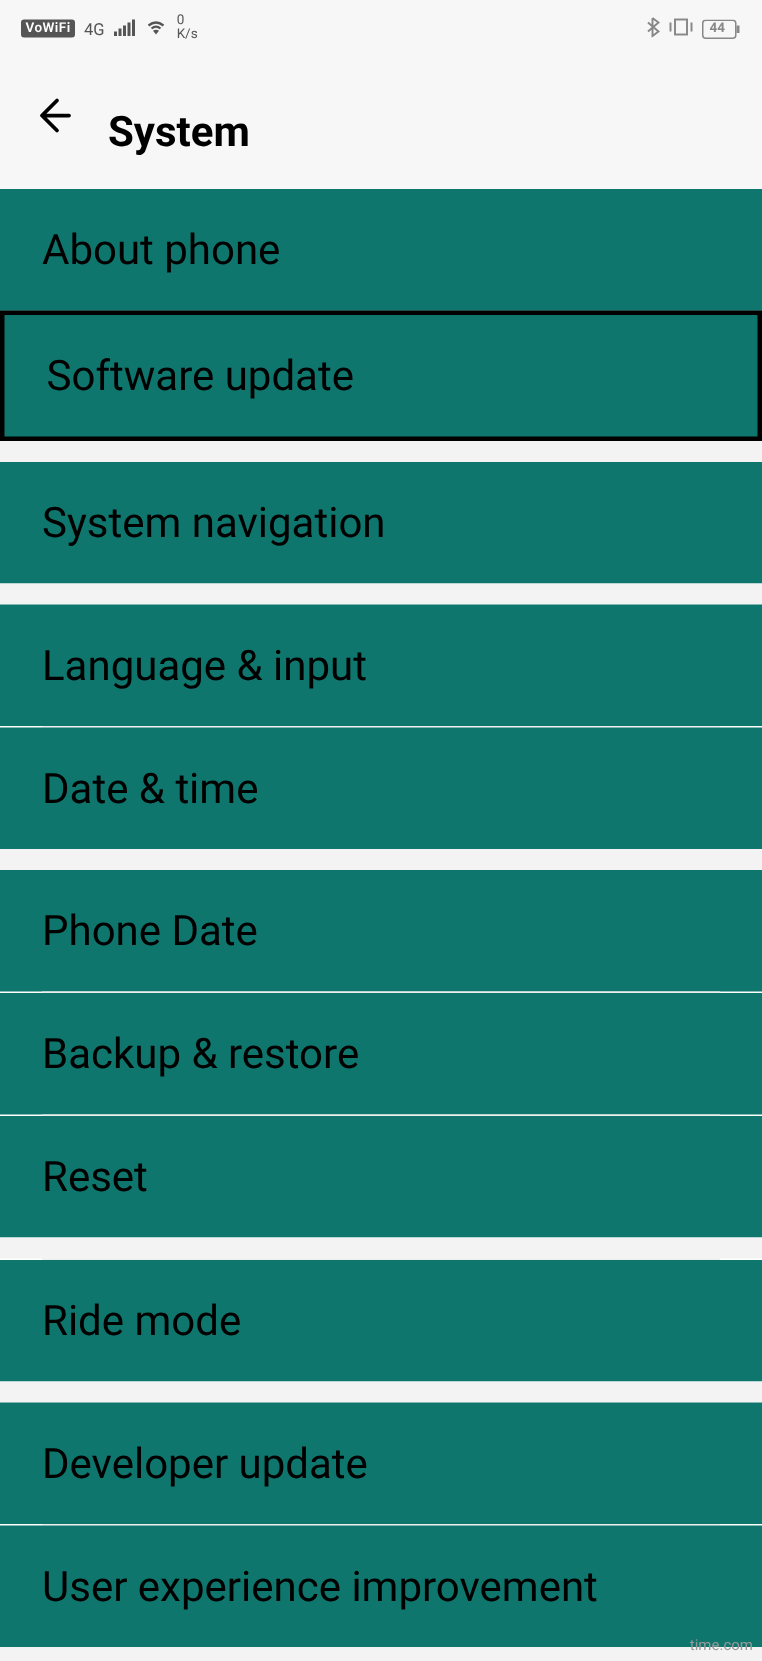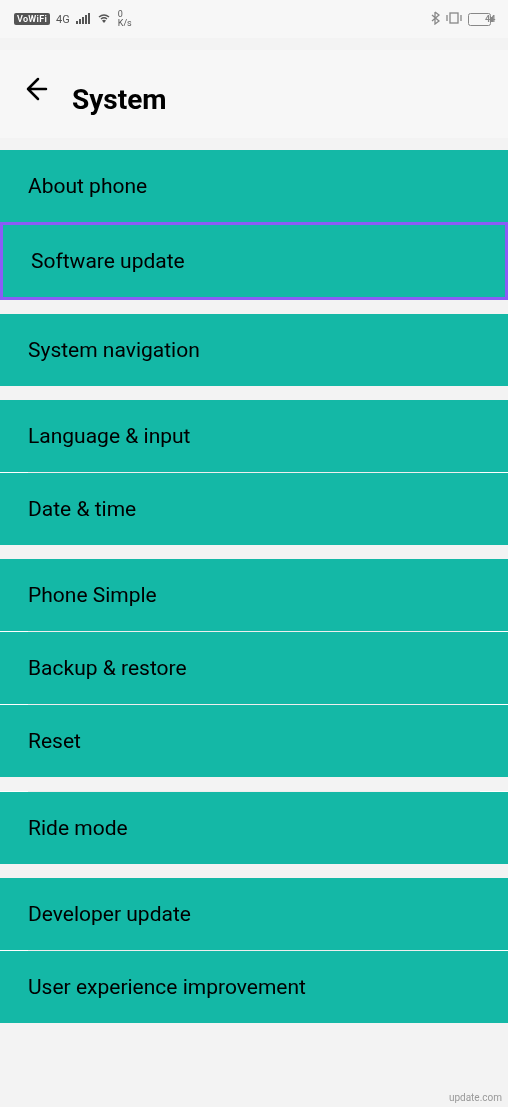--- a/index.html
+++ b/index.html
@@ -1,31 +1,31 @@
 <!DOCTYPE html>
 <html><head>
   <meta charset="utf-8">
   <style>
     * { box-sizing: border-box; margin: 0; padding: 0; }
     html, body { width: 508px; height: 1107px; font-family: -apple-system, BlinkMacSystemFont, "Segoe UI", Roboto, Helvetica, Arial, sans-serif; background: #f3f3f3; color: #000; overflow: hidden; }
-    .screen { width: 508px; height: 1107px; display: flex; flex-direction: column; position: relative; gap: 12px; }
+    .screen { width: 508px; height: 1107px; display: flex; flex-direction: column; position: relative; }
     .status-bar { height: 38px; background: #f7f7f7; display: flex; align-items: center; justify-content: space-between; padding: 0 14px; font-size: 11px; color: #555; }
     .status-left, .status-right { display: flex; align-items: center; gap: 6px; }
     .vowifi-badge { background: #555; color: #fff; font-size: 9px; padding: 1px 3px; border-radius: 2px; font-weight: 600; letter-spacing: 0.3px; }
     .sig { font-size: 11px; }
     .speed { display: flex; flex-direction: column; line-height: 9px; font-size: 9px; text-align: left; }
     .header { height: 88px; background: #f7f7f7; display: flex; align-items: center; padding: 0 18px 10px 18px; gap: 22px; }
     .back-arrow { width: 32px; height: 32px; display: flex; align-items: center; justify-content: center; }
     .header-title { font-size: 28px; font-weight: 700; margin-top: 20px; }
     .content { flex: 1; overflow: hidden; }
     .group { background: #fff; }
     .gap { height: 14px; background: #f3f3f3; }
-    .item { padding: 24px 28px; font-size: 21px; color: #000; background: #14b8a6; }
+    .item { padding: 24px 28px; font-size: 28px; color: #000; background: #0f766e; }
     .divider { height: 1px; background: #eee; margin: 0 28px; }
-    .highlight { border: 3px solid #8b5cf6; }
+    .highlight { border: 3px solid #000000; }
     .watermark { position: absolute; right: 6px; bottom: 4px; font-size: 10px; color: #999; }
   </style>
 </head>
 <body>
 
 <div class="screen">
 
   <div class="status-bar">
     <div class="status-left">
       <span class="vowifi-badge">VoWiFi</span>
@@ -63,21 +63,21 @@
             <line x1="1" y1="4" x2="1" y2="10" stroke="#888" stroke-width="1.3"></line>
             <line x1="15" y1="4" x2="15" y2="10" stroke="#888" stroke-width="1.3"></line>
           </svg>
       </span>
       <span style="display:flex;align-items:center;">
         <svg width="26" height="13" viewBox="0 0 26 13">
             <rect x="0.5" y="0.5" width="22" height="12" stroke="#888" stroke-width="1" fill="none" rx="2"></rect>
             <rect x="23" y="4" width="2" height="5" fill="#888"></rect>
             <text x="11" y="10" font-size="9" fill="#888" text-anchor="middle" font-family="Arial"></text>
           </svg>
-        <span style="position:absolute; font-size:9px; color:#888; margin-left:17px;font-weight:bold;">44</span>
+        <span style="position:absolute; font-size:9px; color:#888; margin-left:5px;font-weight:bold;">44</span>
       </span>
     </div>
   </div>
 
   <div class="header">
     <div class="back-arrow">
       <svg width="28" height="28" viewBox="0 0 28 28">
           <path d="M18 4 L8 14 L18 24 M8 14 L26 14" stroke="#000" stroke-width="2.5" fill="none" stroke-linecap="round" stroke-linejoin="round"></path>
         </svg>
     </div>
@@ -98,21 +98,21 @@
     <div class="gap"></div>
 
     <div class="group">
       <div class="item">Language &amp; input</div>
       <div class="divider"></div>
       <div class="item">Date &amp; time</div>
     </div>
     <div class="gap"></div>
 
     <div class="group">
-      <div class="item">Phone Simple</div>
+      <div class="item">Phone Date</div>
       <div class="divider"></div>
       <div class="item">Backup &amp; restore</div>
       <div class="divider"></div>
       <div class="item">Reset</div>
     </div>
     <div class="gap"></div>
 
     <div class="group">
       <div class="divider"></div>
       <div class="item">Ride mode</div>
@@ -120,14 +120,14 @@
     <div class="gap"></div>
 
     <div class="group">
       <div class="item">Developer update</div>
       <div class="divider"></div>
       <div class="item">User experience improvement</div>
     </div>
 
   </div>
 
-  <div class="watermark">update.com</div>
+  <div class="watermark">time.com</div>
 </div>
 
 </body></html>

